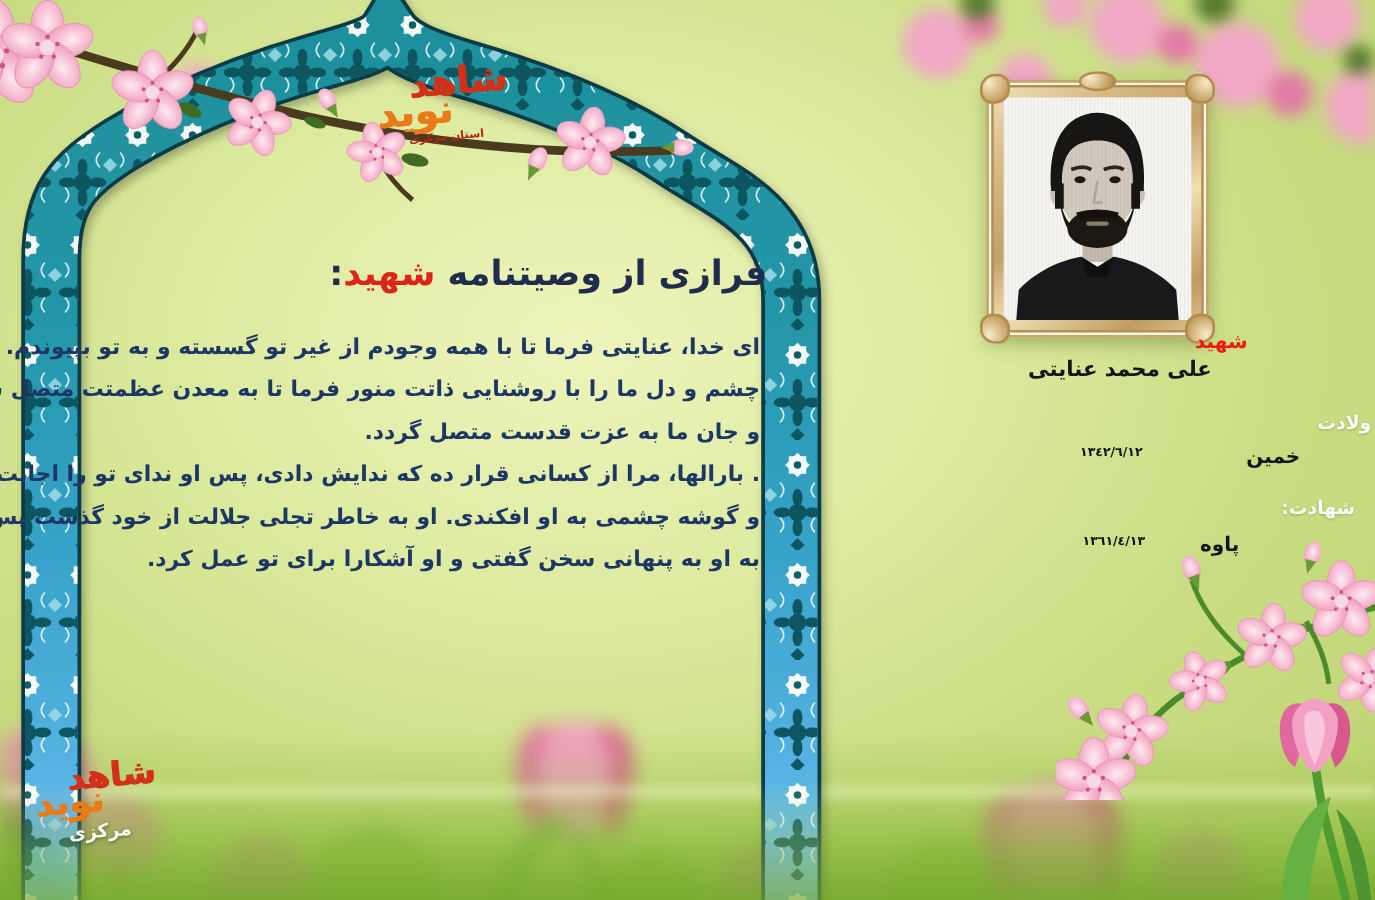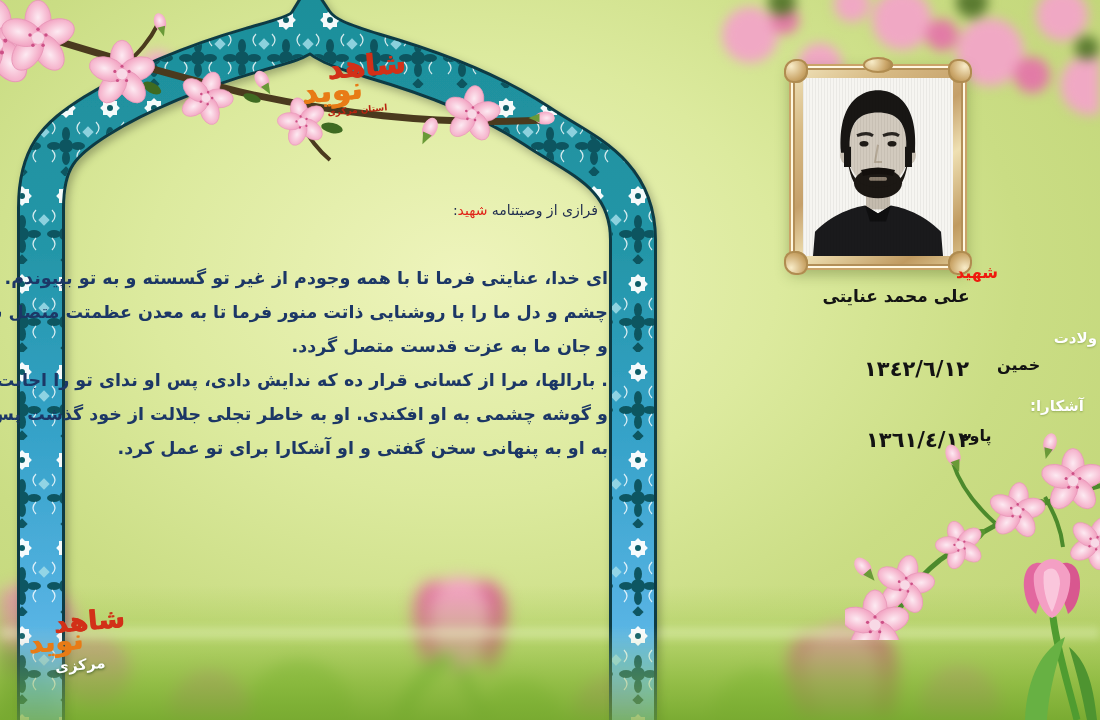--- a/index.html
+++ b/index.html
@@ -14,22 +14,22 @@
   .grass-streak{position:absolute;left:0;top:625px;width:100%;height:16px;
     background:linear-gradient(180deg, rgba(240,250,200,0), rgba(240,250,205,.55), rgba(240,250,200,0));
     filter:blur(4px);}
   .blurred{filter:blur(6px);}
   .blurred-heavy{filter:blur(8px);}
 
   
   .arch-svg{position:absolute;left:0;top:0;pointer-events:none;}
 
   
-  .will-title{position:absolute;right:502px;top:202px;direction:rtl;white-space:nowrap;
-    font-size:14px;font-weight:normal;color:#1f2c4e;letter-spacing:0;}
+  .will-title{position:absolute;right:486px;top:202px;direction:rtl;white-space:nowrap;
+    font-size:28px;font-weight:bold;color:#1f2c4e;letter-spacing:0;}
   .will-title .hl{color:#e02318;}
   .will-body{position:absolute;right:492px;top:261px;direction:rtl;text-align:right;
     font-size:17.5px;font-weight:bold;color:#1c3766;line-height:34px;}
   .will-body .line{white-space:nowrap;}
 
   
   .photo-frame{position:absolute;left:789px;top:64px;padding:12px;border:2px solid #caa368;border-radius:3px;
     background:linear-gradient(145deg,#f1e4bc 0%,#d7ba84 22%,#c5a06a 45%,#efe0b2 62%,#c09a60 85%,#e2cd98 100%);
     box-shadow:0 5px 14px rgba(60,80,20,.35), inset 0 0 0 2px #fff8e2, inset 0 0 0 4px #b38f58;}
   .photo-frame .orn{position:absolute;width:24px;height:24px;border-radius:50% 40% 50% 40%;
@@ -43,21 +43,21 @@
   
   .fa{direction:rtl;position:absolute;white-space:nowrap;}
   .shahid-label{left:956px;top:263px;color:#ef1a0e;font-size:16px;font-weight:bold;}
   .martyr-name{left:795px;top:286px;width:202px;text-align:center;font-size:17px;font-weight:bold;color:#141414;}
   .sec-heading{color:#ffffff;font-size:15px;font-weight:bold;text-shadow:0 1px 2px rgba(90,120,40,.45);}
   .birth-heading{right:3px;top:329px;}
   .mart-heading{right:16px;top:397px;}
   .place{font-size:16px;font-weight:bold;color:#131313;text-align:right;}
   .birth-place{left:997px;top:355px;}
   .mart-place{left:960px;top:426px;}
-  .pdate{font-size:21px;font-weight:bold;color:#131313;text-align:right;}
+  .pdate{font-size:10px;font-weight:bold;color:#131313;text-align:right;}
   .birth-date{left:864px;top:357px;}
   .mart-date{left:866px;top:428px;}
 
   
   .logo{position:absolute;direction:rtl;transform:rotate(-5deg);line-height:1;text-align:center;}
   .logo .w1{display:block;font-weight:bold;color:#d23018;text-align:right;padding-right:4px;
     text-shadow:1px 0 0 #d23018;}
   .logo .w2{display:block;font-weight:bold;color:#e87b16;text-align:left;padding-left:2px;margin-top:-9px;
     text-shadow:1px 0 0 #e87b16;}
   .logo .sub{display:block;font-weight:bold;color:#b82410;margin-top:2px;}
@@ -284,21 +284,21 @@
       <rect x="66" y="98" width="18" height="3.5" rx="1.7" fill="#8a7d6e"></rect>
       <rect width="150" height="176" fill="url(#grainP)" opacity="0.05"></rect>
     </svg>
   </div>
 
   <div class="fa shahid-label">شهید</div>
   <div class="fa martyr-name">علی محمد عنایتی</div>
   <div class="fa sec-heading birth-heading">ولادت</div>
   <div class="fa place birth-place">خمین</div>
   <div class="fa pdate birth-date">١٣٤٢/٦/١٢</div>
-  <div class="fa sec-heading mart-heading">آشکارا:</div>
+  <div class="fa sec-heading mart-heading">شهادت:</div>
   <div class="fa place mart-place">پاوه</div>
   <div class="fa pdate mart-date">١٣٦١/٤/١٣</div>
 
   <svg class="flower-svg" style="left:845px;top:425px" width="255" height="215" viewBox="0 0 255 215">
     <path d="M258,60 C200,75 150,95 95,135 C70,155 55,175 45,210" stroke="#4c8a2c" stroke-width="5" fill="none"></path>
     <path d="M150,98 C130,80 115,60 108,38" stroke="#4c8a2c" stroke-width="4" fill="none"></path>
     <path d="M200,72 C210,90 216,104 218,122" stroke="#4c8a2c" stroke-width="4" fill="none"></path>
     <g fill="#58962f">
         <ellipse cx="130" cy="112" rx="12" ry="5" transform="rotate(-35 130 112)"></ellipse>
         <ellipse cx="190" cy="80" rx="11" ry="5" transform="rotate(-20 190 80)"></ellipse>

